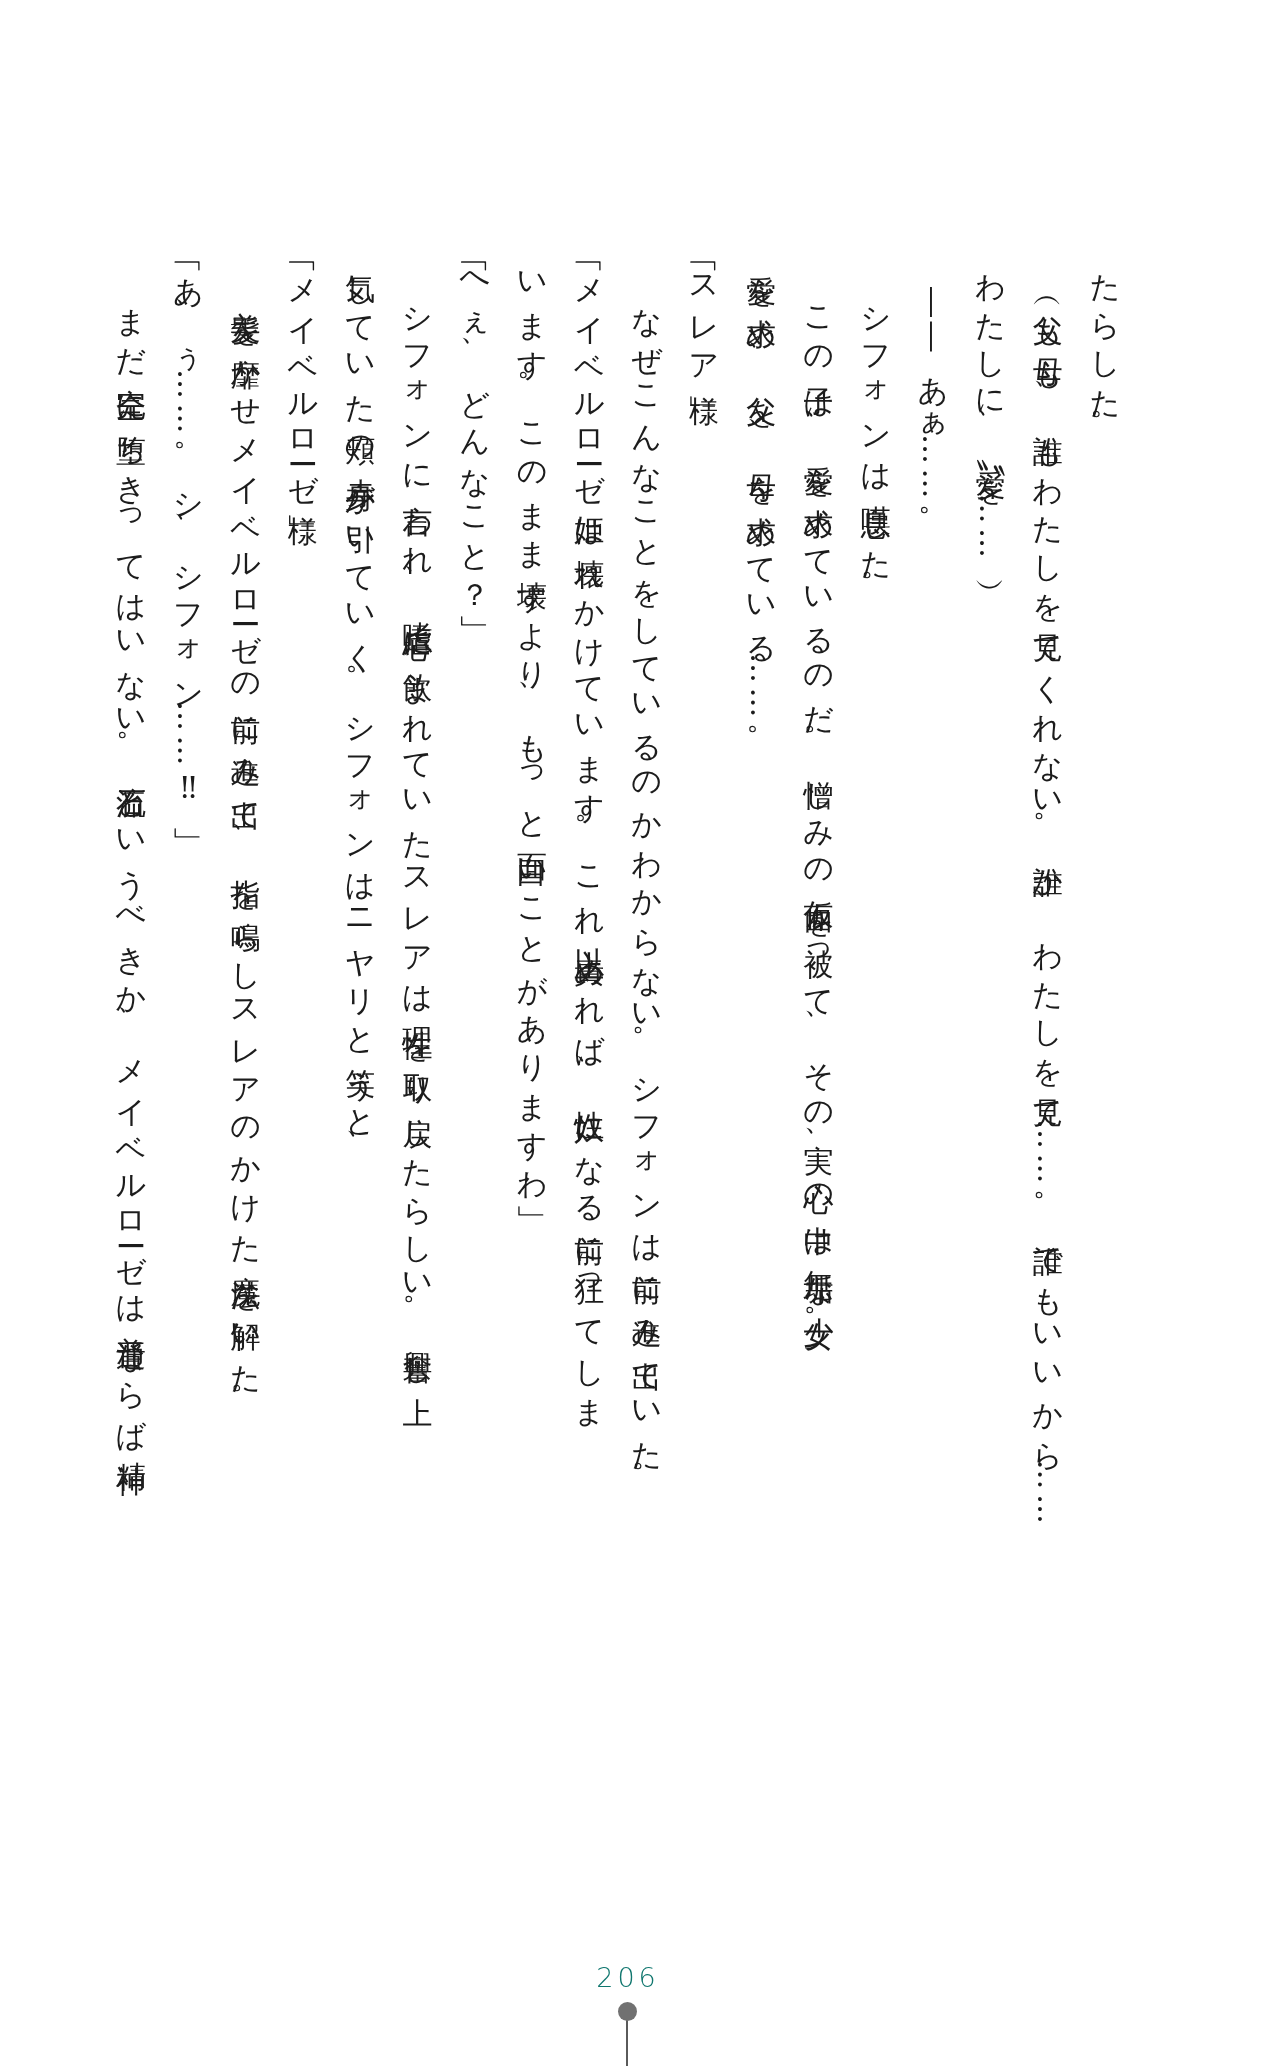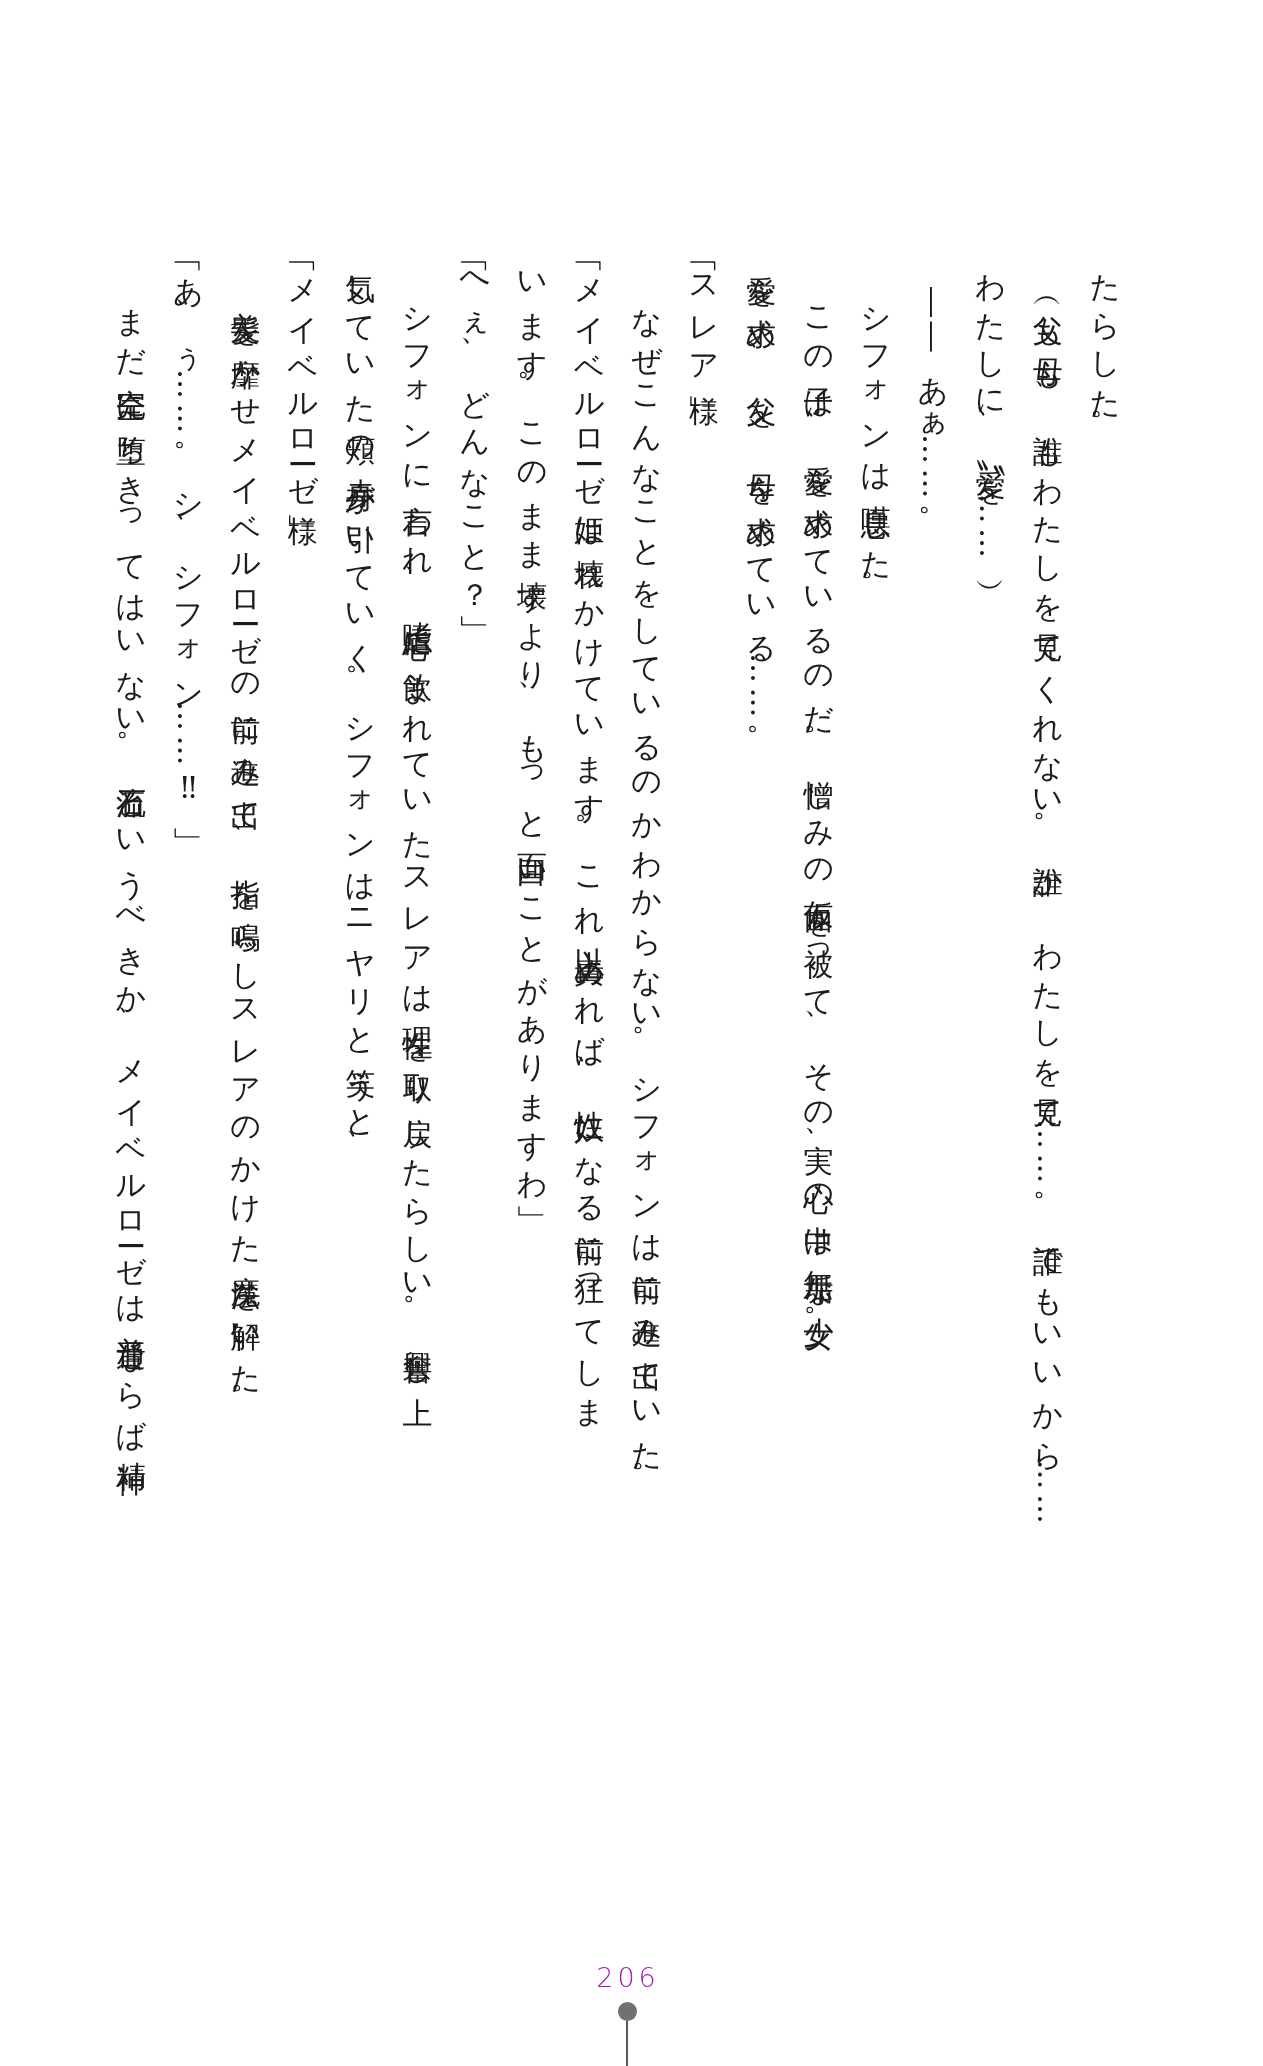--- a/index.html
+++ b/index.html
@@ -41,21 +41,21 @@
   
   .page-number {
     position: absolute;
     top: 1962px;
     left: 628px;
     transform: translateX(-50%);
     font-family: "DejaVu Sans", "Liberation Sans", sans-serif;
     font-size: 27px;
     font-weight: 300;
     letter-spacing: 4px;
-    color: #a21caf;
+    color: #0f766e;
   }
 
   .footer-marker {
     position: absolute;
     left: 627px;
     top: 2002px;
     width: 0;
     height: 0;
   }
 

